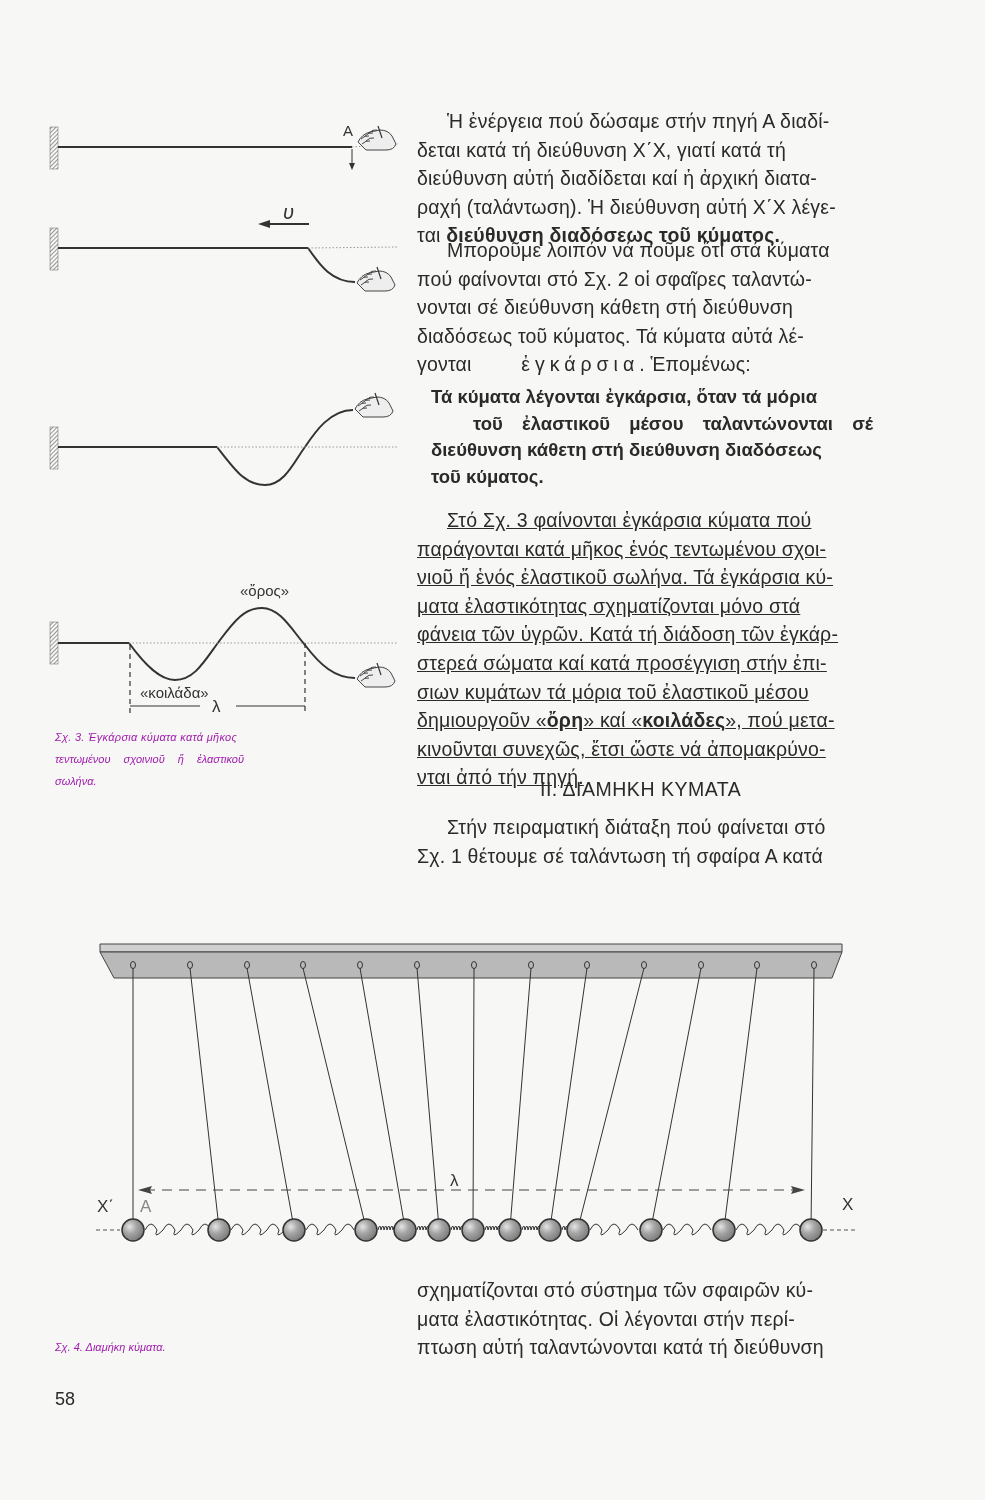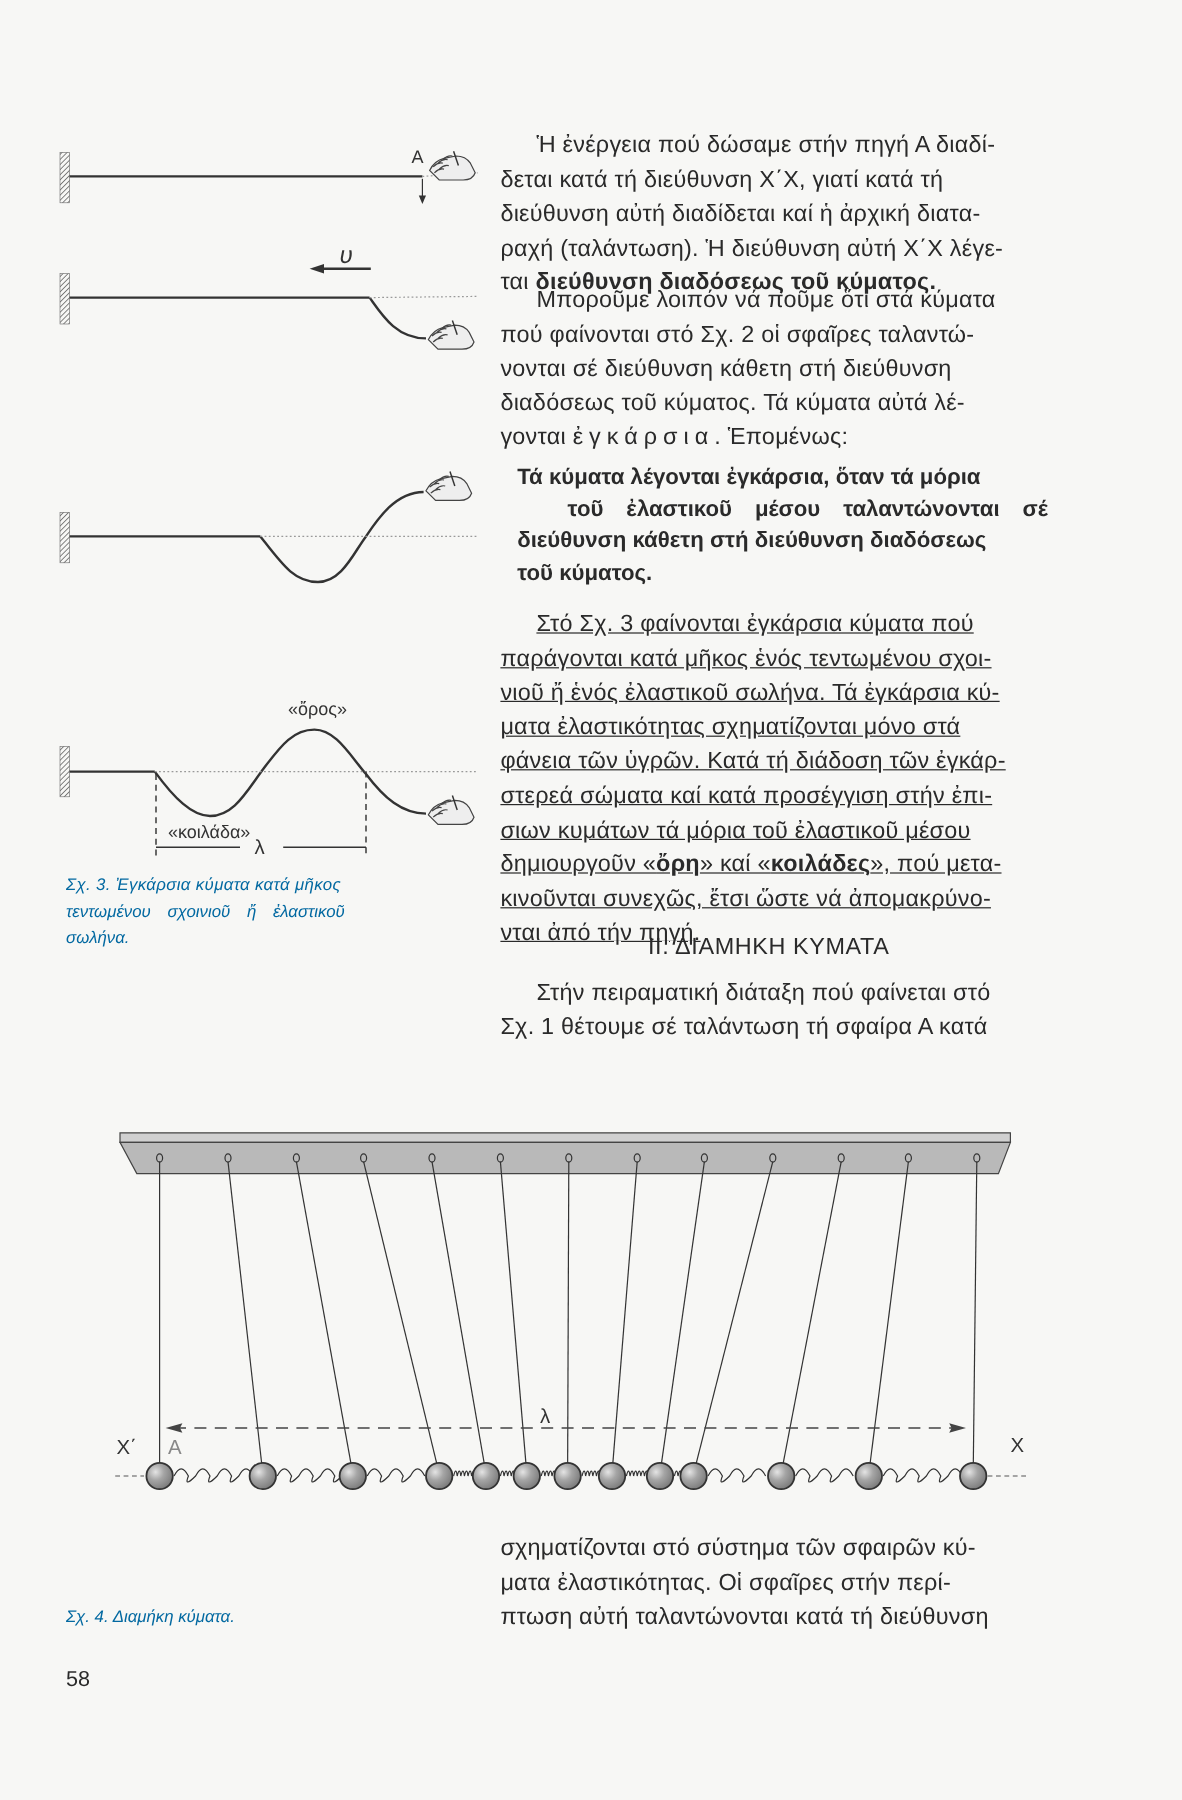--- a/index.html
+++ b/index.html
@@ -5,24 +5,24 @@
   html, body { margin:0; padding:0; }
   body {
     width:985px; height:1500px; position:relative; overflow:hidden;
     background:#f7f7f5; color:#2a2a2a;
     font-family:"Liberation Sans", sans-serif;
   }
   .col { position:absolute; left:417px; width:474px; font-size:19.5px; line-height:28.6px; letter-spacing:0.2px; }
   .para p { margin:0; text-align:justify; text-align-last:left; }
   .indent { text-indent:30px; }
   .bold { font-weight:bold; }
-  .spaced { letter-spacing:5px; }
+  .spaced { letter-spacing:5px;margin-left:44px; }
   .box { position:absolute; left:431px; width:450px; top:384px; font-weight:bold; font-size:18.5px; line-height:26.5px; text-align:justify; }
   .heading { position:absolute; left:540px; top:778px; font-size:19.5px; letter-spacing:0.5px; }
-  .caption { position:absolute; font-style:italic; font-size:14px; line-height:22px; color:#0369a1; }
+  .caption { position:absolute; font-style:italic; font-size:11px; line-height:22px; color:#a21caf; }
   .pagenum { position:absolute; left:55px; top:1389px; font-size:18px; }
   svg text { font-family:"Liberation Sans", sans-serif; }
   .ital { font-style:italic; }
 </style>
 </head>
 <body>
 
 <div class="col para" style="top:107px;">
   <p class="indent">Ἡ ἐνέργεια πού δώσαμε στήν πηγή Α διαδί-</p>
   <p>δεται κατά τή διεύθυνση Χ΄Χ, γιατί κατά τή</p>
@@ -61,21 +61,21 @@
 
 <div class="heading">ΙΙ. ΔΙΑΜΗΚΗ ΚΥΜΑΤΑ</div>
 
 <div class="col para" style="top:813px;">
   <p class="indent">Στήν πειραματική διάταξη πού φαίνεται στό</p>
   <p>Σχ. 1 θέτουμε σέ ταλάντωση τή σφαίρα Α κατά</p>
 </div>
 
 <div class="col para" style="top:1276px;">
   <p>σχηματίζονται στό σύστημα τῶν σφαιρῶν κύ-</p>
-  <p>ματα ἐλαστικότητας. Οἱ σφαῖρες στήν περί-</p>
+  <p>ματα ἐλαστικότητας. Οἱ λέγονται στήν περί-</p>
   <p>πτωση αὐτή ταλαντώνονται κατά τή διεύθυνση</p>
 </div>
 
 <svg style="position:absolute;left:0;top:0;" width="400" height="720" viewBox="0 0 400 720">
   <defs>
     <pattern id="hatch" width="3" height="3" patternUnits="userSpaceOnUse" patternTransform="rotate(45)">
       <line x1="0" y1="0" x2="0" y2="3" stroke="#555" stroke-width="1.2"></line>
     </pattern>
     <g id="hand">
       <path d="M0,0 q4,-8 12,-10 l10,-2 q8,0 12,6 l4,8 q-2,6 -10,6 l-20,0 z" fill="#eee" stroke="#444" stroke-width="1"></path>

